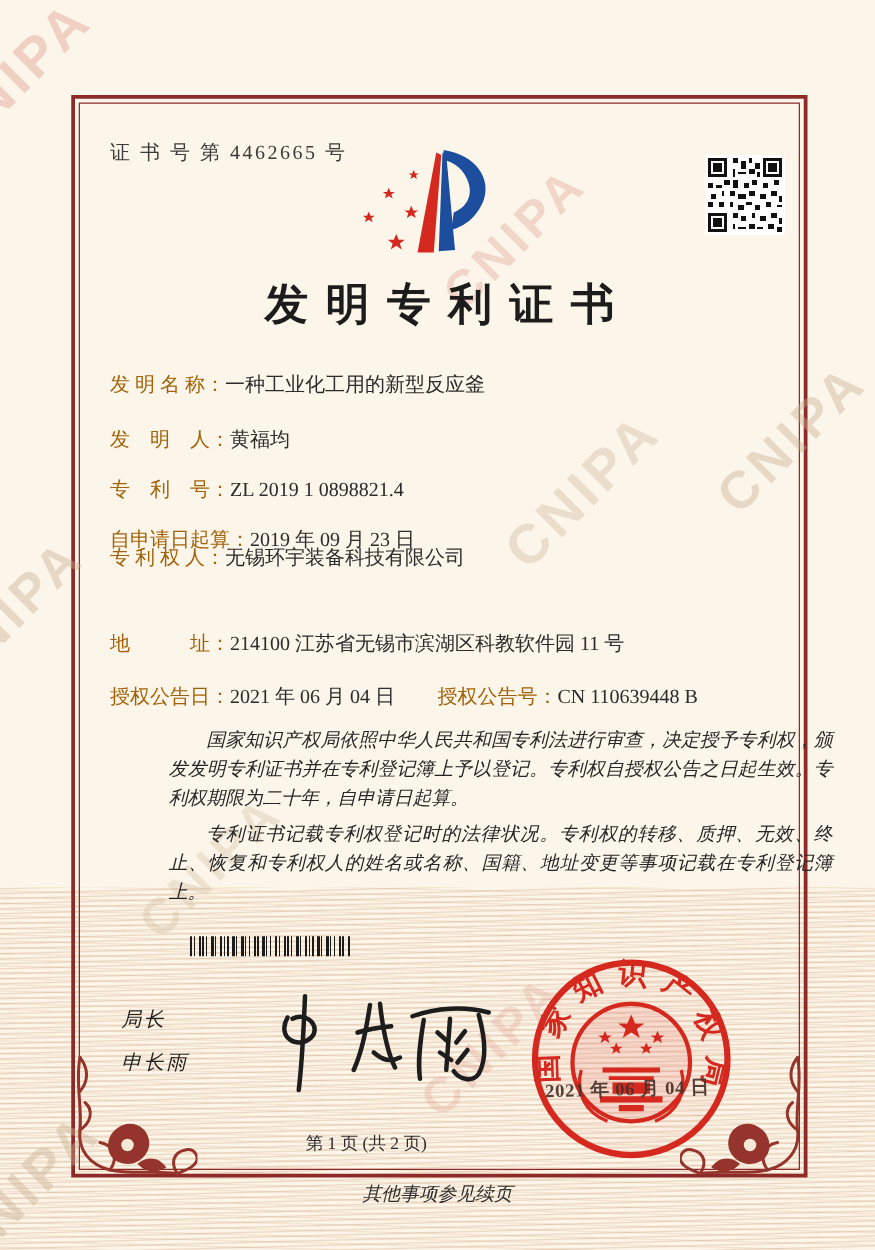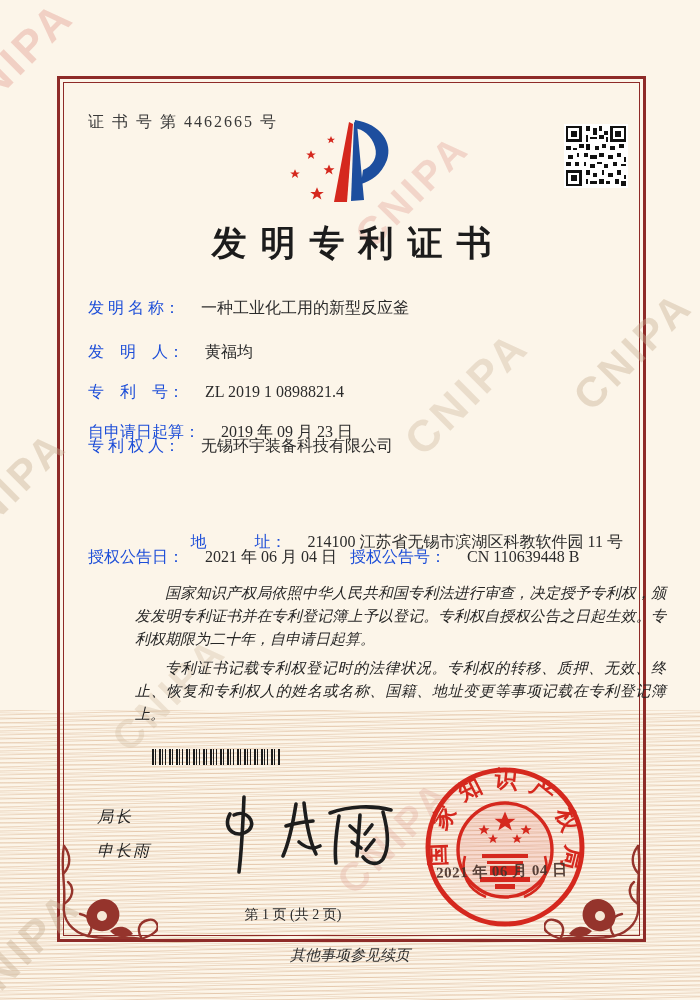--- a/index.html
+++ b/index.html
@@ -28,22 +28,22 @@
     position:absolute; left:3px; top:3px; right:3px; bottom:3px;
     border:1px solid #8e2b28;
   }
   .abs{position:absolute; z-index:4;}
   .cert-no{left:88px; top:112px; font-size:16px; letter-spacing:2px; color:#3a3a3a;}
   .title{
     left:57px; top:220px; width:589px; text-align:center;
     font-size:35px; font-weight:600; letter-spacing:14px; text-indent:14px; color:#1c1c1c;
   }
   .field-row{left:88px; width:535px; font-size:16px; white-space:nowrap;}
-  .field-row .lbl{color:#1d4ed8;}
-  .field-row .val{margin-left:21px;}
+  .field-row .lbl{color:#a16207;}
+  .field-row .val{margin-left:0;}
   .pair-a{display:inline-block; width:262px;}
   .paras{left:88px; top:582px; width:531px; font-size:15px; line-height:23px;
     font-style:italic; color:#262626; text-align:justify;margin-left:47px;}
   .paras p{margin:0 0 6px 0; text-indent:2em;}
   .barcode{
     left:152px; top:749px; width:128px; height:16px; z-index:4;
     background-image:repeating-linear-gradient(90deg,
       #1b1b1b 0 2px, transparent 2px 3px,
       #1b1b1b 3px 4px, transparent 4px 7px,
       #1b1b1b 7px 9px, transparent 9px 10px,
@@ -173,21 +173,21 @@
   </div>
   <div class="abs field-row" style="top:382px;">
     <span class="lbl">专　利　号：</span><span class="val">ZL 2019 1 0898821.4</span>
   </div>
   <div class="abs field-row" style="top:422px;">
     <span class="lbl">自申请日起算：</span><span class="val">2019 年 09 月 23 日</span>
   </div>
   <div class="abs field-row" style="top:436px;font-family:Liberation Serif, serif;">
     <span class="lbl">专 利 权 人：</span><span class="val">无锡环宇装备科技有限公司</span>
   </div>
-  <div class="abs field-row" style="top:532px;text-align:right;">
+  <div class="abs field-row" style="top:505px;">
     <span class="lbl">地　　　址：</span><span class="val">214100 江苏省无锡市滨湖区科教软件园 11 号</span>
   </div>
   <div class="abs field-row" style="top:547px;">
     <span class="pair-a"><span class="lbl">授权公告日：</span><span class="val">2021 年 06 月 04 日</span></span><span><span class="lbl">授权公告号：</span><span class="val">CN 110639448 B</span></span>
   </div>
 
   <div class="abs paras">
     <p>国家知识产权局依照中华人民共和国专利法进行审查，决定授予专利权，颁发发明专利证书并在专利登记簿上予以登记。专利权自授权公告之日起生效。专利权期限为二十年，自申请日起算。</p>
     <p>专利证书记载专利权登记时的法律状况。专利权的转移、质押、无效、终止、恢复和专利权人的姓名或名称、国籍、地址变更等事项记载在专利登记簿上。</p>
   </div>

